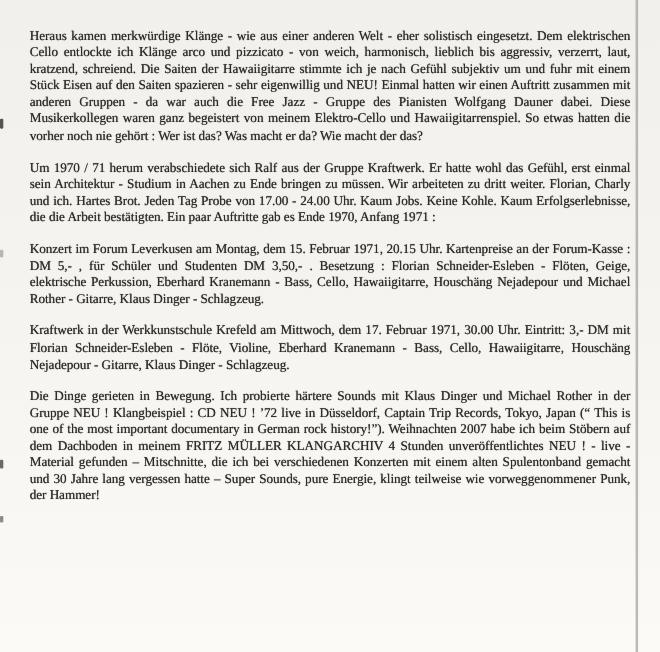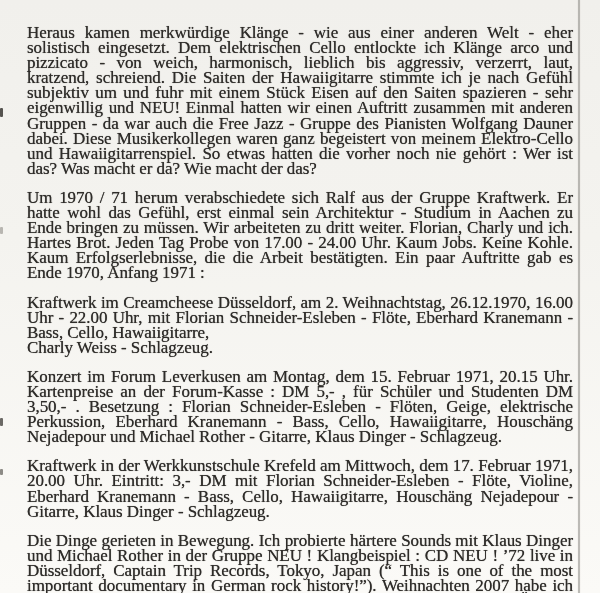--- a/index.html
+++ b/index.html
@@ -15,21 +15,21 @@
     position: relative;
     width: 600px;
     height: 593px;
     box-sizing: border-box;
     padding: 25px 27px 0 27px;
     background: linear-gradient(180deg, #f1f0ec 0%, #f4f3ef 40%, #fbfaf7 100%);
   }
   .text-block p {
     margin: 0 0 14px 0;
     font-family: "Liberation Serif", "DejaVu Serif", serif;
-    font-size: 17px;
+    font-size: 12px;
     line-height: 15.1px;
     letter-spacing: -0.05px;
     text-align: justify;
     white-space: pre-wrap;
     color: #2e2c29;
     text-shadow: 0 0 0.7px rgba(46, 44, 41, 0.85);
   }
   
   .edge-line {
     position: absolute;
@@ -59,20 +59,18 @@
 
   <div class="edge-line"></div>
   <div class="artifact a1"></div>
   <div class="artifact a2"></div>
   <div class="artifact a3"></div>
   <div class="artifact a4"></div>
 
   <main class="text-block">
     <p>Heraus kamen merkwürdige Klänge - wie aus einer anderen Welt - eher solistisch eingesetzt. Dem elektrischen Cello entlockte ich Klänge arco und pizzicato - von weich, harmonisch, lieblich bis aggressiv, verzerrt, laut, kratzend, schreiend. Die Saiten der Hawaiigitarre stimmte ich je nach Gefühl subjektiv um und fuhr mit einem Stück Eisen auf den Saiten spazieren - sehr eigenwillig und NEU! Einmal hatten wir einen Auftritt zusammen mit anderen Gruppen - da war auch die Free Jazz - Gruppe des Pianisten Wolfgang Dauner dabei. Diese Musikerkollegen waren ganz begeistert von meinem Elektro-Cello und Hawaiigitarrenspiel. So etwas hatten die vorher noch nie gehört : Wer ist das? Was macht er da? Wie macht der das?</p>
     <p>Um 1970 / 71 herum verabschiedete sich Ralf aus der Gruppe Kraftwerk. Er hatte wohl das Gefühl, erst einmal sein Architektur - Studium in Aachen zu Ende bringen zu müssen. Wir arbeiteten zu dritt weiter. Florian, Charly und ich. Hartes Brot. Jeden Tag Probe von 17.00 - 24.00 Uhr. Kaum Jobs. Keine Kohle. Kaum Erfolgserlebnisse, die die Arbeit bestätigten. Ein paar Auftritte gab es Ende 1970, Anfang 1971 :</p>
-    <p>Kraftwerk im Creamcheese Düsseldorf, am 2. Weihnachtstag, 26.12.1970, 16.00 Uhr - 22.00 Uhr, mit Florian Schneider-Esleben - Flöte, Eberhard Kranemann - Bass, Cello, Hawaiigitarre,
-Charly Weiss - Schlagzeug.</p>
     <p>Konzert im Forum Leverkusen am Montag, dem 15. Februar 1971, 20.15 Uhr. Kartenpreise an der Forum-Kasse : DM 5,- , für Schüler und Studenten DM 3,50,- . Besetzung : Florian Schneider-Esleben - Flöten, Geige, elektrische Perkussion, Eberhard Kranemann - Bass, Cello, Hawaiigitarre, Houschäng Nejadepour und Michael Rother - Gitarre, Klaus Dinger - Schlagzeug.</p>
-    <p>Kraftwerk in der Werkkunstschule Krefeld am Mittwoch, dem 17. Februar 1971, 20.00 Uhr. Eintritt: 3,- DM mit Florian Schneider-Esleben - Flöte, Violine, Eberhard Kranemann - Bass, Cello, Hawaiigitarre, Houschäng Nejadepour - Gitarre, Klaus Dinger - Schlagzeug.</p>
+    <p>Kraftwerk in der Werkkunstschule Krefeld am Mittwoch, dem 17. Februar 1971, 30.00 Uhr. Eintritt: 3,- DM mit Florian Schneider-Esleben - Flöte, Violine, Eberhard Kranemann - Bass, Cello, Hawaiigitarre, Houschäng Nejadepour - Gitarre, Klaus Dinger - Schlagzeug.</p>
     <p>Die Dinge gerieten in Bewegung. Ich probierte härtere Sounds mit Klaus Dinger und Michael Rother in der Gruppe NEU ! Klangbeispiel : CD NEU ! ’72 live in Düsseldorf, Captain Trip Records, Tokyo, Japan (“ This is one of the most important documentary in German rock history!”). Weihnachten 2007 habe ich beim Stöbern auf dem Dachboden in meinem FRITZ MÜLLER KLANGARCHIV 4 Stunden unveröffentlichtes NEU ! - live - Material gefunden – Mitschnitte, die ich bei verschiedenen Konzerten mit einem alten Spulentonband gemacht und 30 Jahre lang vergessen hatte – Super Sounds, pure Energie, klingt teilweise wie vorweggenommener Punk, der Hammer!</p>
   </main>
 
 </div>
 
 </body></html>

